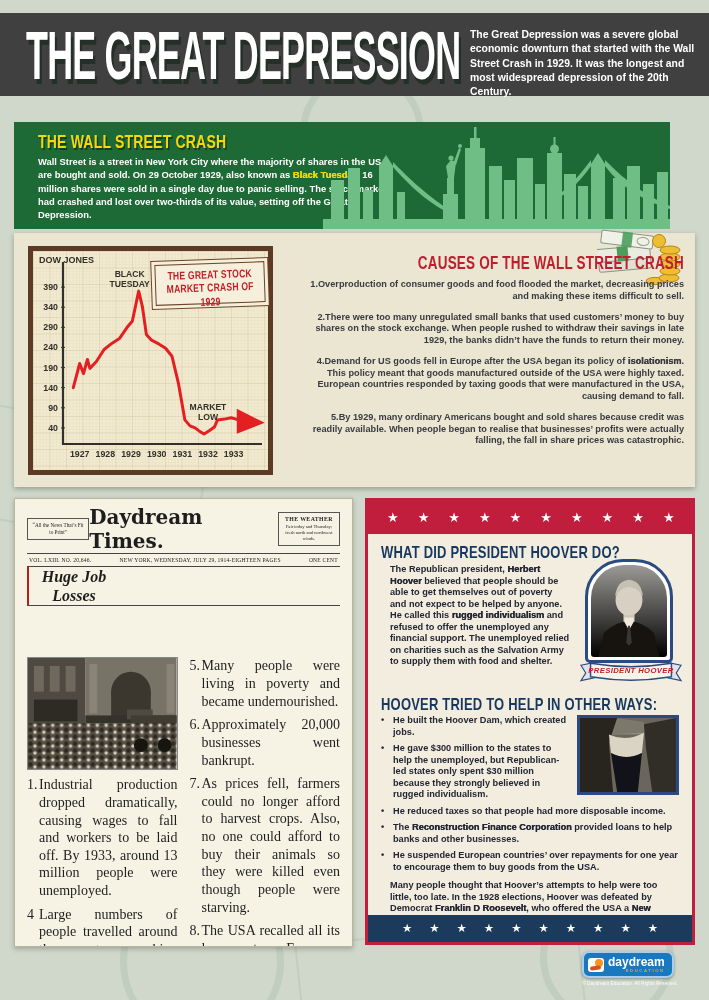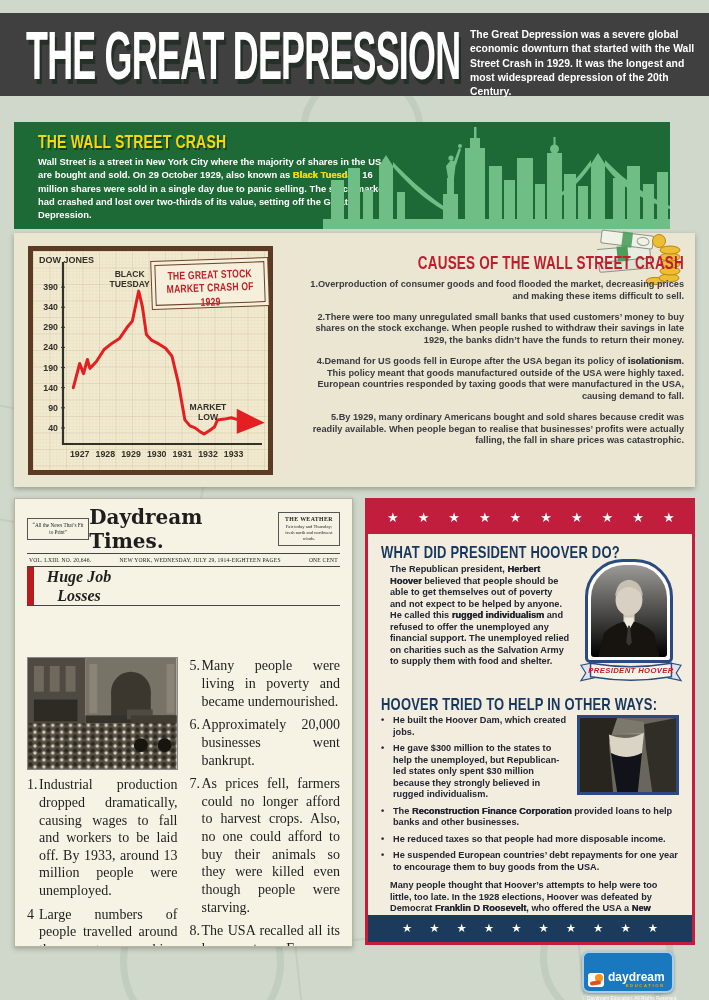--- a/index.html
+++ b/index.html
@@ -55,21 +55,21 @@
   .mast-box{width:64px;border:1px solid #555;padding:3px 2px;text-align:center;
       font-size:5.2px;line-height:1.35;box-sizing:border-box;}
   .wx-t{font-size:5.8px;font-weight:700;letter-spacing:.4px;}
   .wx-s{font-size:4.6px;}
   .mast-title{font-family:"DejaVu Serif",serif;font-weight:700;font-size:20px;}
   .date-row{border-top:1px solid #444;border-bottom:1px solid #444;display:flex;
       justify-content:space-between;font-size:5.6px;padding:3px 2px;letter-spacing:.2px;margin-top:3px;}
   .headline-row{display:flex;border-bottom:1px solid #444;}
   .headline{flex:1;font-size:20px;font-weight:700;font-style:italic;line-height:1.15;
       padding:9px 6px 9px 2px;letter-spacing:.2px;}
-  .subhead-cell{width:90px;border-left:7px solid #b91c1c;display:flex;align-items:center;
+  .subhead-cell{width:90px;border-left:2px solid #b91c1c;display:flex;align-items:center;
       justify-content:center;text-align:center;font-size:16px;font-weight:700;font-style:italic;line-height:1.2;}
   .news-cols{display:flex;gap:12px;margin-top:8px;}
   .ncol{flex:1;font-size:14px;line-height:1.26;text-align:justify;margin-top:43px;}
   .news-photo{width:100%;height:auto;border:1px solid #888;margin-bottom:6px;display:block;box-sizing:border-box;}
   .news-photo.btm{margin-top:4px;margin-bottom:0;}
   .ncol .li{margin-bottom:6px;padding-left:12px;text-indent:-12px;}
   .ncol .num{width:12px;}
 
   
   #hoover-card{position:absolute;left:365px;top:498px;width:330px;height:447px;box-sizing:border-box;
@@ -93,21 +93,21 @@
   .bullets-zone{margin-top:4px;}
   .dam-frame{float:right;width:102px;height:80px;border:3px solid #2a4a80;box-sizing:border-box;
       margin:0 0 4px 8px;background:#444;}
   .dam-frame svg{display:block;width:100%;height:100%;}
   .hv-bullets .li{padding-left:12px;text-indent:-12px;margin-bottom:5px;line-height:1.25;}
   .hv-bullets .num{width:12px;}
 
   
   #logo{position:absolute;left:582px;top:951px;width:118px;}
   .logo-box{display:flex;align-items:center;gap:4px;background:#1a78bf;border:2px solid #a9cdea;
-      border-radius:7px;padding:18px 7px 3px 4px;width:max-content;box-shadow:0 1px 3px rgba(0,0,0,.35);}
+      border-radius:7px;padding:3px 7px 3px 4px;width:max-content;box-shadow:0 1px 3px rgba(0,0,0,.35);}
   .logo-icon{width:16px;height:14px;background:#fff;border-radius:3px;position:relative;flex:0 0 auto;}
   .logo-icon::before{content:"";position:absolute;right:1.5px;top:1.5px;width:8px;height:8px;
       border-radius:50%;background:#f7941d;}
   .logo-icon::after{content:"";position:absolute;left:1.5px;bottom:1.5px;width:11px;height:4px;
       background:#e04f1e;border-radius:2px;transform:rotate(-8deg);}
   .logo-text{color:#fff;font-weight:700;font-size:12px;line-height:1;}
   .logo-sub{display:block;color:#f7a11d;font-size:4.2px;letter-spacing:1.6px;text-align:right;margin-top:1px;}
   .logo-copy{font-size:4.8px;color:rgba(255,255,255,.92);margin-top:3px;text-align:center;width:96px;}
 </style>
 </head>
@@ -381,23 +381,23 @@
             <polygon points="36,0 62,4 62,14 28,16" fill="#7c786c"></polygon>
             <polygon points="0,0 36,0 28,24 32,72 0,72" fill="#28251f"></polygon>
             <polygon points="93,0 62,6 64,30 70,72 93,72" fill="#312e27"></polygon>
             <path d="M28,16 Q45,24 62,14 L60,34 Q45,42 30,34 Z" fill="#d9d4c4"></path>
             <path d="M30,34 Q45,42 60,34 L56,72 L36,72 Z" fill="#12131a"></path>
           </svg>
         </div>
         <div class="hv-bullets">
             <div class="li"><span class="num">•</span><span><span>He built the Hoover Dam, which created jobs.</span></span></div>
             <div class="li"><span class="num">•</span><span><span>He gave $300 million to the states to help the unemployed, but Republican-led states only spent $30 million because they strongly believed in rugged individualism.</span></span></div>
+            <div class="li"><span class="num">•</span><span><span>He reduced taxes so that people had more disposable income.</span></span></div>
             <div class="li"><span class="num">•</span><span><span>The </span><span class="b">Reconstruction Finance Corporation</span><span> provided loans to help banks and other businesses.</span></span></div>
-            <div class="li"><span class="num">•</span><span><span>He reduced taxes so that people had more disposable income.</span></span></div>
-            <div class="li"><span class="num">•</span><span><span>He suspended European countries’ debt repayments for one year to encourage them to buy goods from the USA.</span></span></div>
+            <div class="li"><span class="num">•</span><span><span>He suspended European countries’ over repayments for one year to encourage them to buy goods from the USA.</span></span></div>
           </div>
       </div>
       <p class="hv-p p2"><span>Many people thought that Hoover’s attempts to help were too little, too late. In the 1928 elections, Hoover was defeated by Democrat </span><span class="b">Franklin D Roosevelt</span><span>, who offered the USA a </span><span class="b">New Deal</span><span>. The relief and recovery programme had some success, but problems still remained.</span></p>
     </div>
     <div class="star-band btm">★★★★★★★★★★</div>
   </section>
 
   <div id="logo">
     <div class="logo-box">
       <span class="logo-icon"></span>

